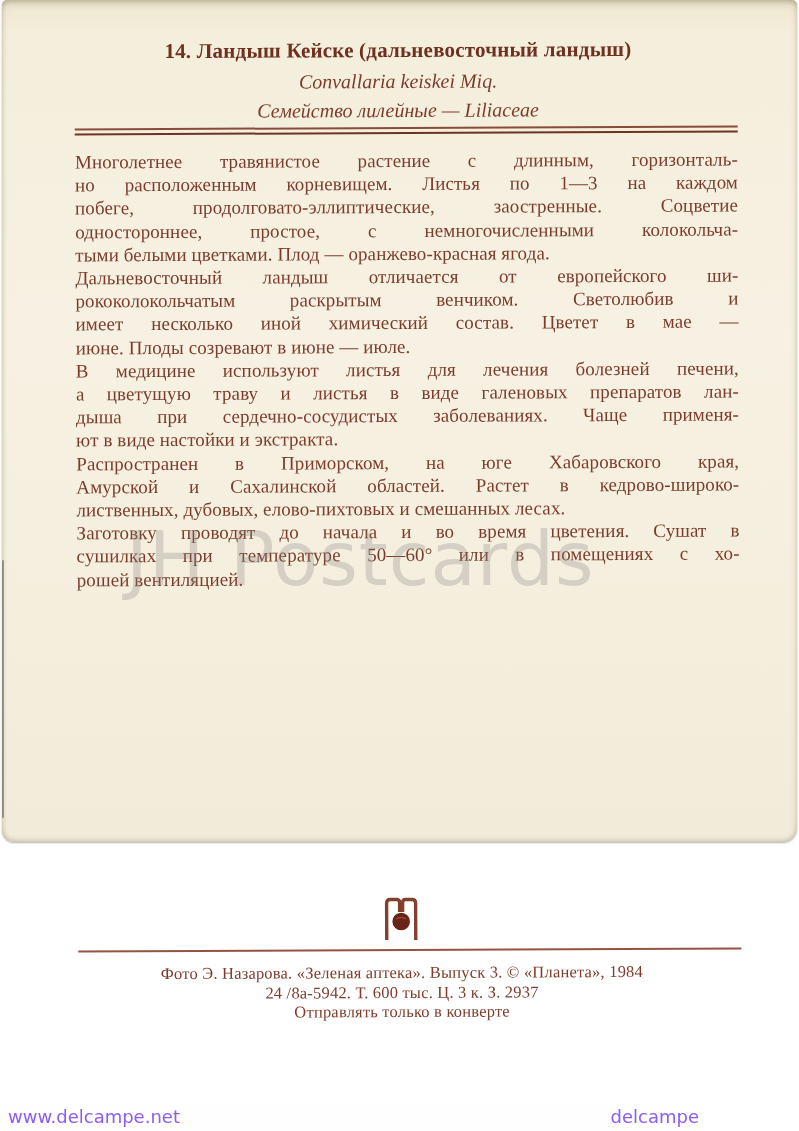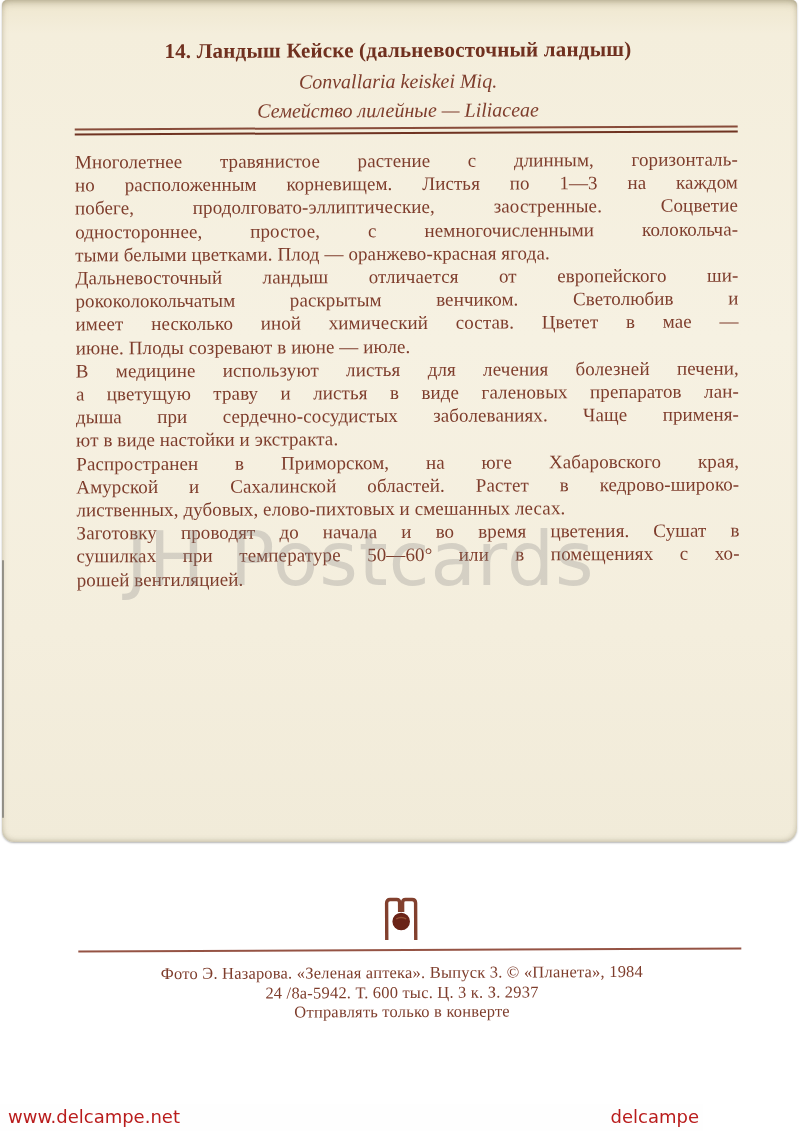--- a/index.html
+++ b/index.html
@@ -48,21 +48,21 @@
     color:rgba(128,128,128,.28);letter-spacing:1px;white-space:nowrap;
   }
   .logo{position:absolute;top:895px;left:378px;width:38px;height:46px;}
   .rule-single{position:absolute;top:949px;left:74px;width:663px;height:2px;background:#8a4030;opacity:.9;}
   .imprint{
     position:absolute;top:963px;left:0;width:100%;text-align:center;
     font-size:16.5px;line-height:19.5px;letter-spacing:.2px;
   }
   .bottom-strip{
     position:absolute;left:0;bottom:0;width:703px;height:27px;background:#fefefe;
-    font-family:"DejaVu Sans",sans-serif;font-size:18px;color:#b91c1c;
+    font-family:"DejaVu Sans",sans-serif;font-size:18px;color:#8b5cf6;
   }
   .wm-left{position:absolute;left:8px;top:2px;}
   .wm-right{position:absolute;right:4px;top:2px;}
 </style>
 </head>
 <body>
 
 <div class="card">
   <div class="content">
 

